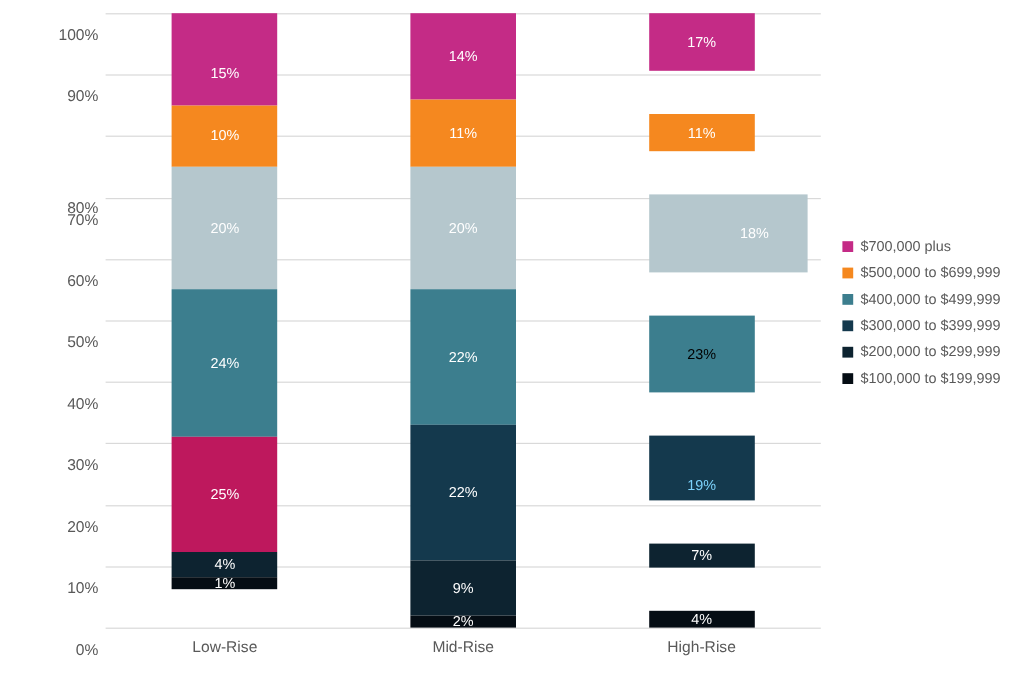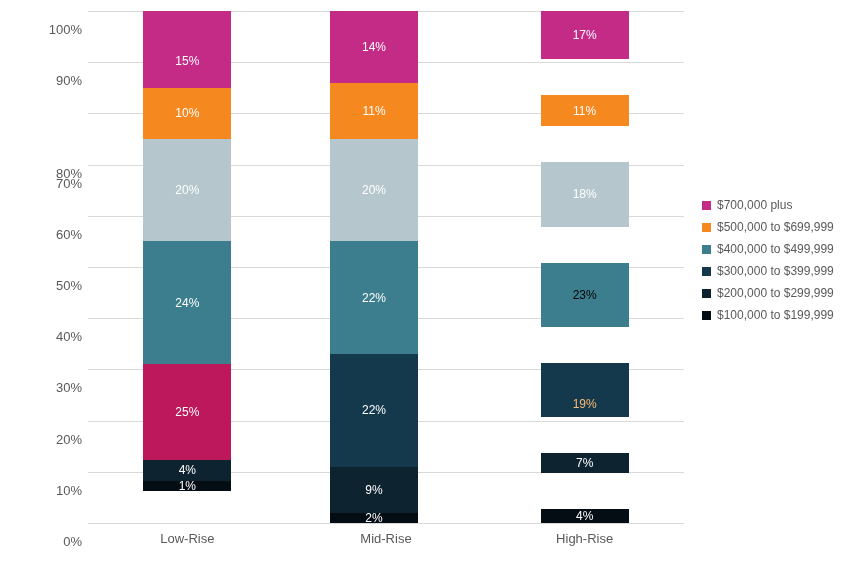--- a/index.html
+++ b/index.html
@@ -173,21 +173,21 @@
         <div class="segment" style="height: 96px; background: #be185d;">
           <span class="segment-label" style="color: rgb(255, 255, 255);">25%</span>
         </div>
         <div class="segment" style="height: 20.48px; background: rgb(13, 35, 48);">
           <span class="segment-label" style="color: rgb(255, 255, 255);">4%</span>
         </div>
         <div class="segment" style="height: 10.24px; background: rgb(5, 13, 20);">
           <span class="segment-label" style="color: rgb(255, 255, 255);">1%</span>
         </div>
       </div>
-      <div class="bar-group" style="left: 242px;">
+      <div class="bar-group" style="left: 254px;">
         <div class="segment" style="height: 71.68px; background: rgb(196, 43, 134);">
           <span class="segment-label" style="color: rgb(255, 255, 255);">14%</span>
         </div>
         <div class="segment" style="height: 56.32px; background: rgb(245, 136, 31);">
           <span class="segment-label" style="color: rgb(255, 255, 255);">11%</span>
         </div>
         <div class="segment" style="height: 102.4px; background: rgb(181, 199, 205);">
           <span class="segment-label" style="color: rgb(255, 255, 255);">20%</span>
         </div>
         <div class="segment" style="height: 112.64px; background: rgb(60, 126, 142);">
@@ -203,28 +203,28 @@
           <span class="segment-label" style="color: rgb(255, 255, 255);">2%</span>
         </div>
       </div>
       <div class="bar-group" style="left: 452.667px; gap: 36px;">
         <div class="segment" style="height: 87.04px; background: rgb(196, 43, 134);">
           <span class="segment-label" style="color: rgb(255, 255, 255);">17%</span>
         </div>
         <div class="segment" style="height: 56.32px; background: rgb(245, 136, 31);">
           <span class="segment-label" style="color: rgb(255, 255, 255);">11%</span>
         </div>
-        <div class="segment" style="height: 117px; background: rgb(181, 199, 205);">
+        <div class="segment" style="height: 117px; background: rgb(181, 199, 205); padding-left: 44px;">
           <span class="segment-label" style="color: rgb(255, 255, 255);">18%</span>
         </div>
         <div class="segment" style="height: 117.76px; background: rgb(60, 126, 142);">
           <span class="segment-label" style="color: #000000;">23%</span>
         </div>
         <div class="segment" style="height: 97.28px; background: rgb(20, 57, 77);">
-          <span class="segment-label" style="color: #fdba74; margin-top: 28px;">19%</span>
+          <span class="segment-label" style="color: #7dd3fc; margin-top: 28px;">19%</span>
         </div>
         <div class="segment" style="height: 35.84px; background: rgb(13, 35, 48);">
           <span class="segment-label" style="color: rgb(255, 255, 255);">7%</span>
         </div>
         <div class="segment" style="height: 25.6px; background: rgb(5, 13, 20);">
           <span class="segment-label" style="color: rgb(255, 255, 255);">4%</span>
         </div>
       </div>
     </div>
 

